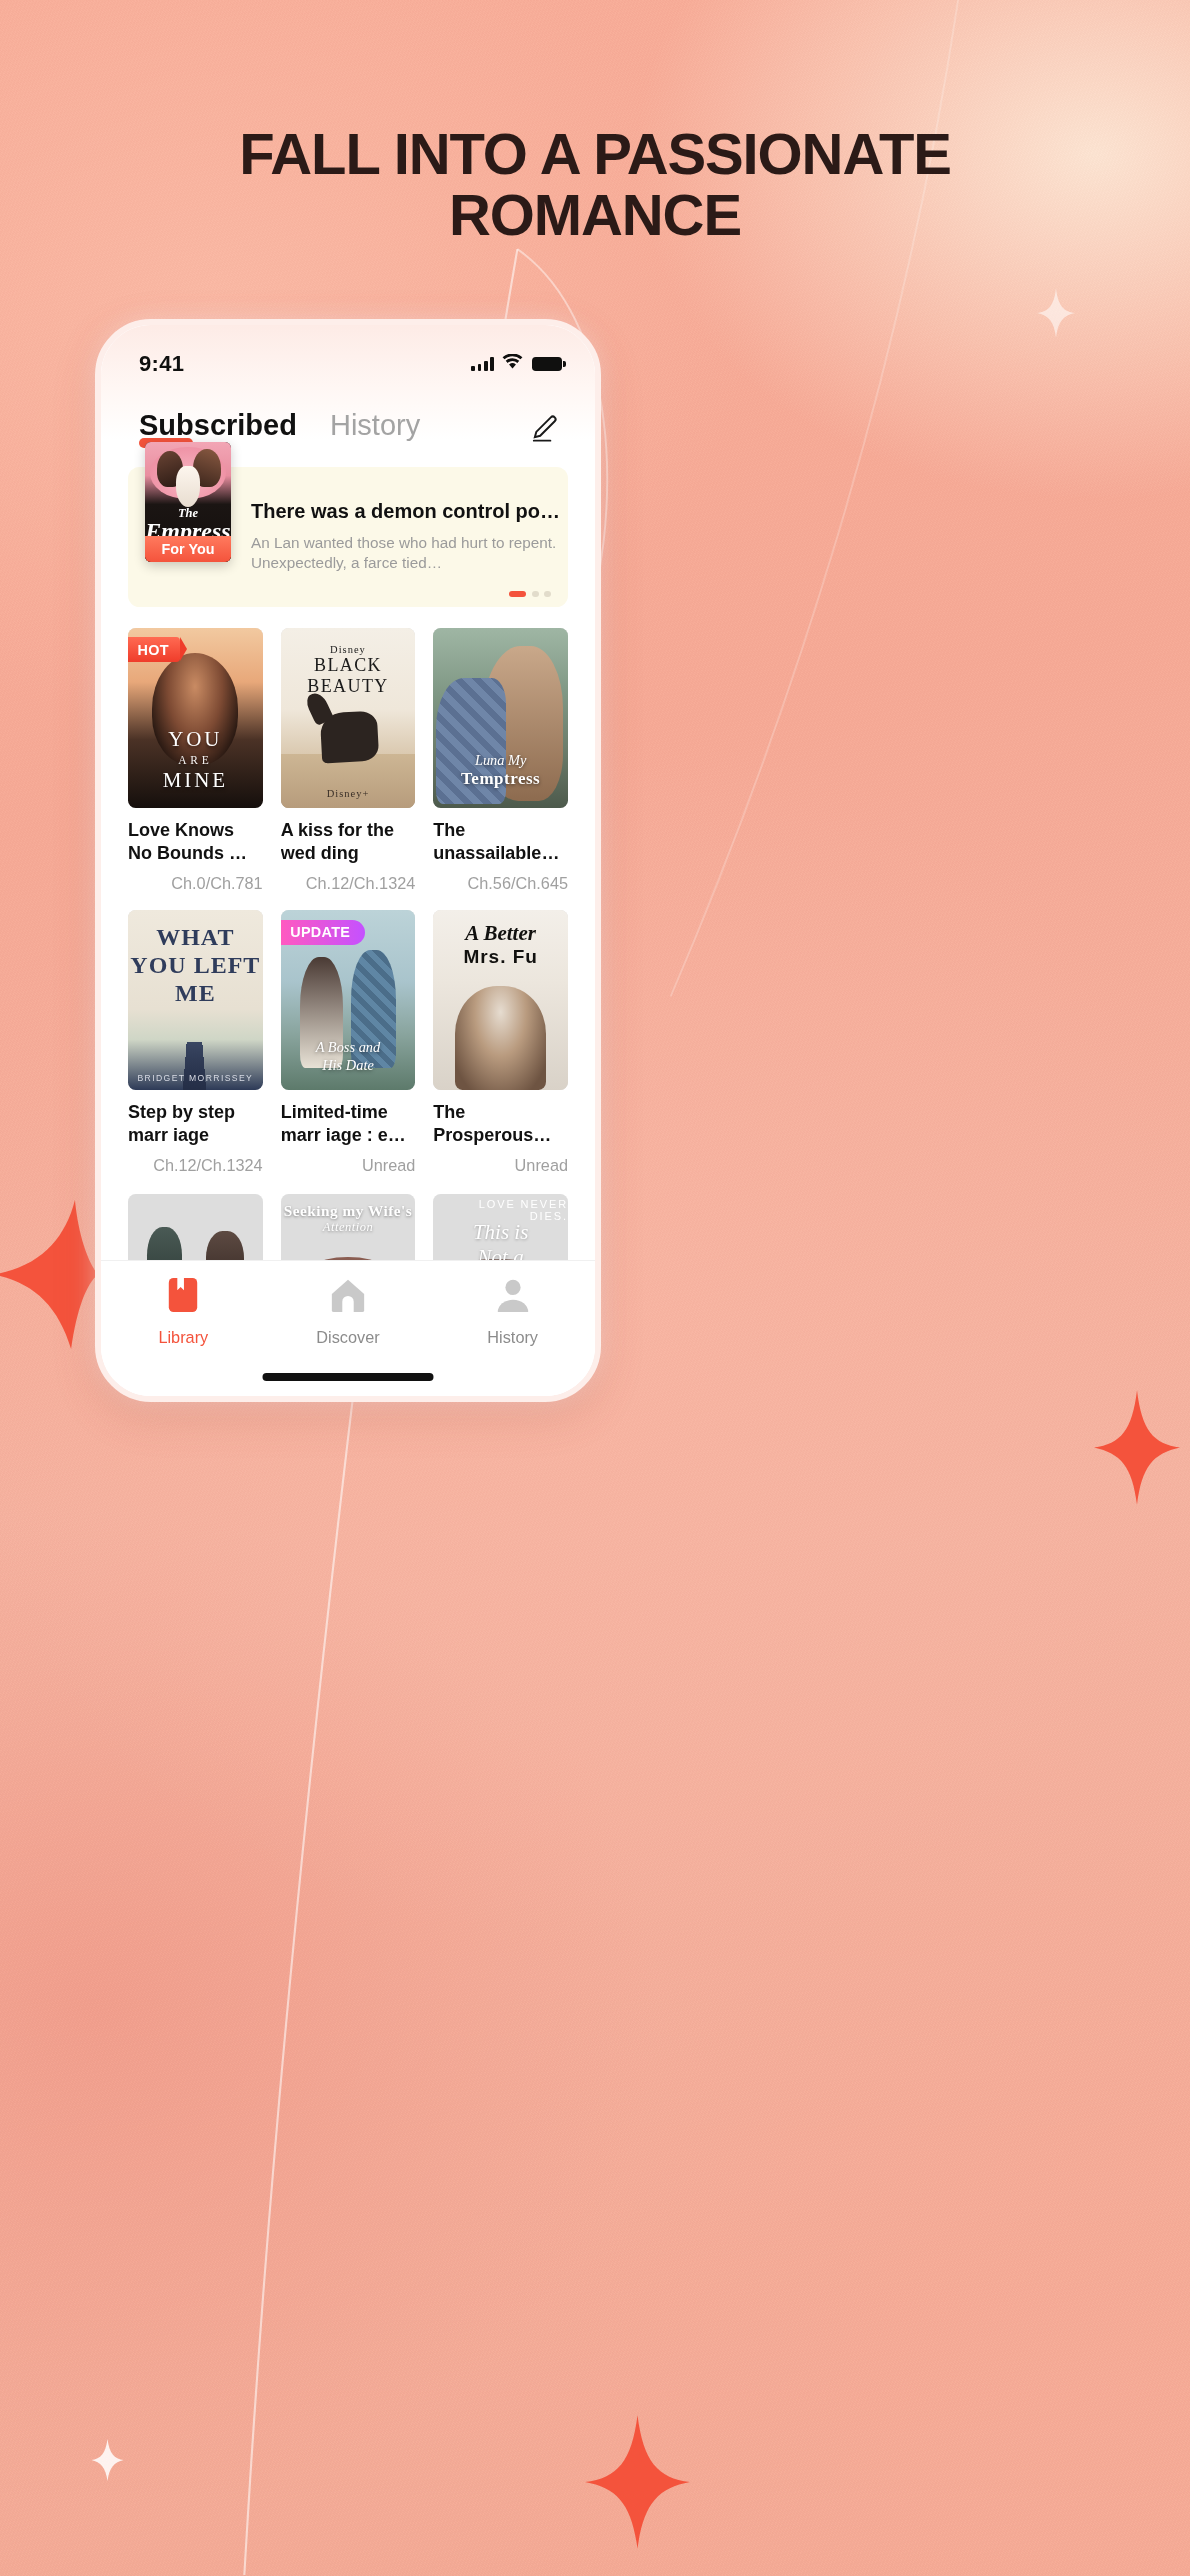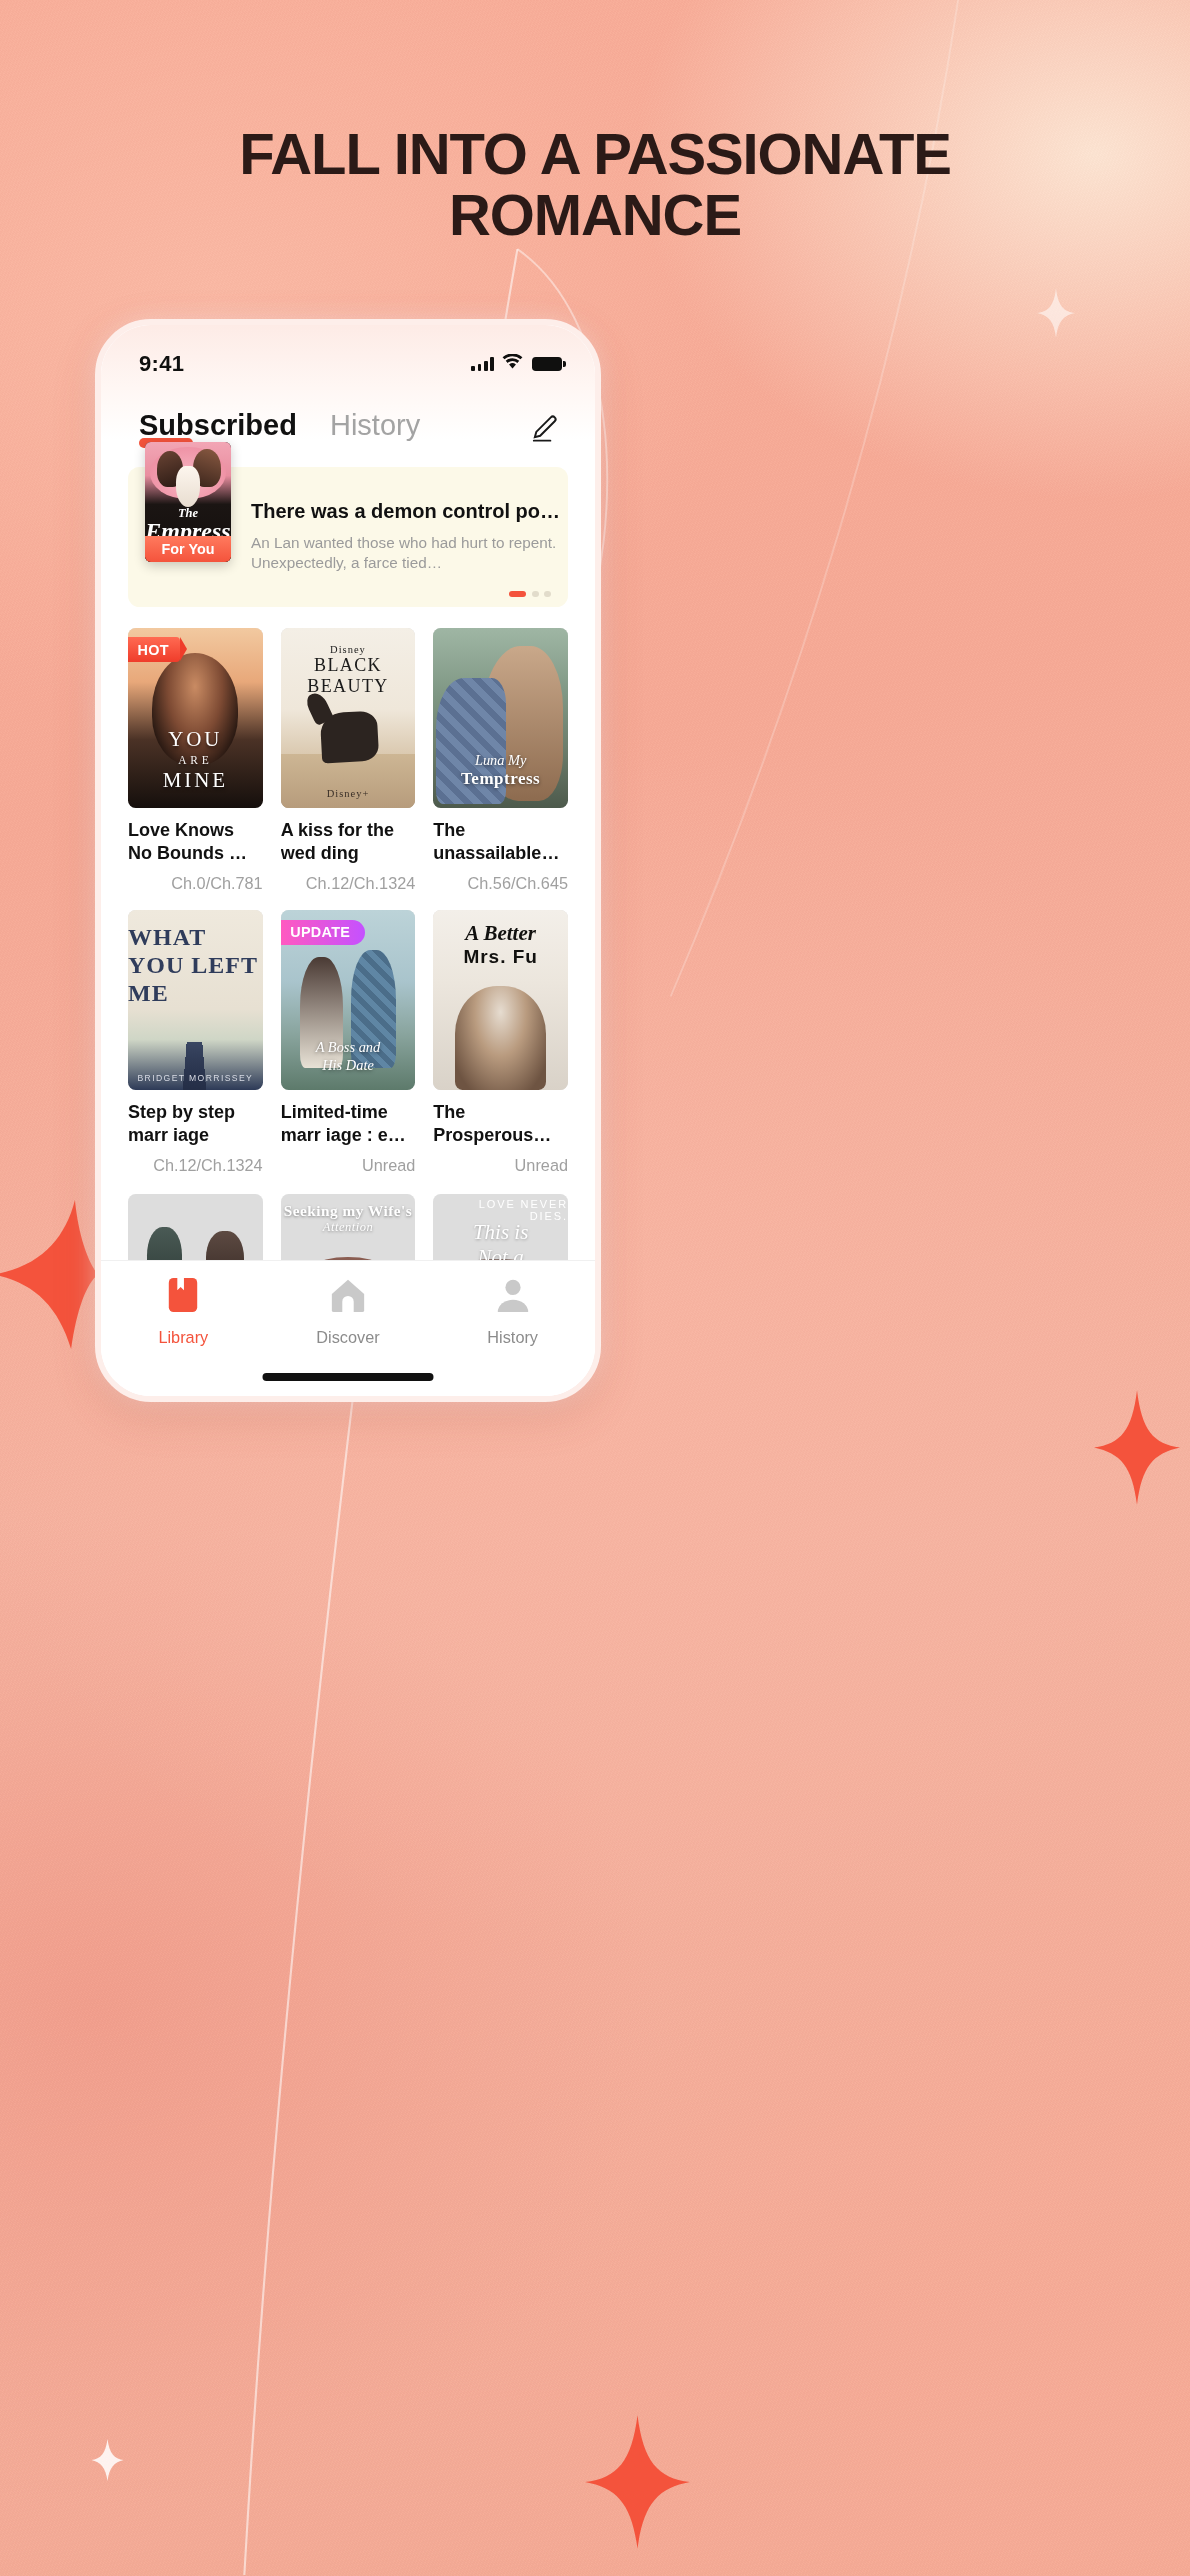--- a/index.html
+++ b/index.html
@@ -250,21 +250,21 @@
   .a-luna { background: linear-gradient(180deg,#9fb6a4 0%, #7e9683 38%, #6d7e6c 66%, #4d5a4c 100%); }
   .a-luna .hair { position:absolute; right:4%; top:10%; width:60%; height:86%;
     background: linear-gradient(180deg,#c9a88a,#8d6b4f); border-radius: 48% 40% 30% 45%; }
   .a-luna .shirt { position:absolute; left:2%; top:28%; width:52%; height:70%;
     background: repeating-linear-gradient(45deg,#6f86a8 0 6.7px,#5b7092 6.7px 13.4px); border-radius: 40% 20% 10% 10%; }
   .a-luna .txt { position:absolute; left:0; right:0; bottom:10%; text-align:center; color:#fff;
     font-family:"Liberation Serif", serif; font-style:italic; font-size:14.4px; line-height:1.2; text-shadow:0 1px 3.8px rgba(0,0,0,.6); }
   .a-luna .txt b { display:block; font-style:normal; font-size:17px; letter-spacing:0.5px; }
 
   .a-what { background: linear-gradient(180deg,#efe9dd 0%, #e7e0d2 55%, #cfd6c6 72%, #2d3a57 100%); }
-  .a-what .t { position:absolute; left:0; right:0; top:8%; text-align:left; color:#2f3c5b;
+  .a-what .t { position:absolute; left:0; right:0; top:8%; text-align:center; color:#2f3c5b;
     font-family:"Liberation Serif", serif; font-weight:700; font-size:24px; line-height:1.15; letter-spacing:1px; }
   .a-what .road { position:absolute; left:42%; bottom:0; width:14%; height:30%;
     background: linear-gradient(180deg,#3a4763,#222c44); transform: perspective(38px) rotateX(18deg); }
   .a-what .auth { position:absolute; left:0; right:0; bottom:4%; text-align:center; color:#d8dbe4;
     font-size:8.6px; letter-spacing:1.4px; }
 
   .a-boss { background: linear-gradient(180deg,#bcd3d8 0%, #a9c4cc 40%, #88a39c 70%, #5d7a6b 100%); }
   .a-boss .p1 { position:absolute; left:14%; top:26%; width:32%; height:62%;
     background: linear-gradient(180deg,#4a3a34,#e8e2d6); border-radius:44% 44% 12% 12%; }
   .a-boss .p2 { position:absolute; right:14%; top:22%; width:34%; height:66%;

